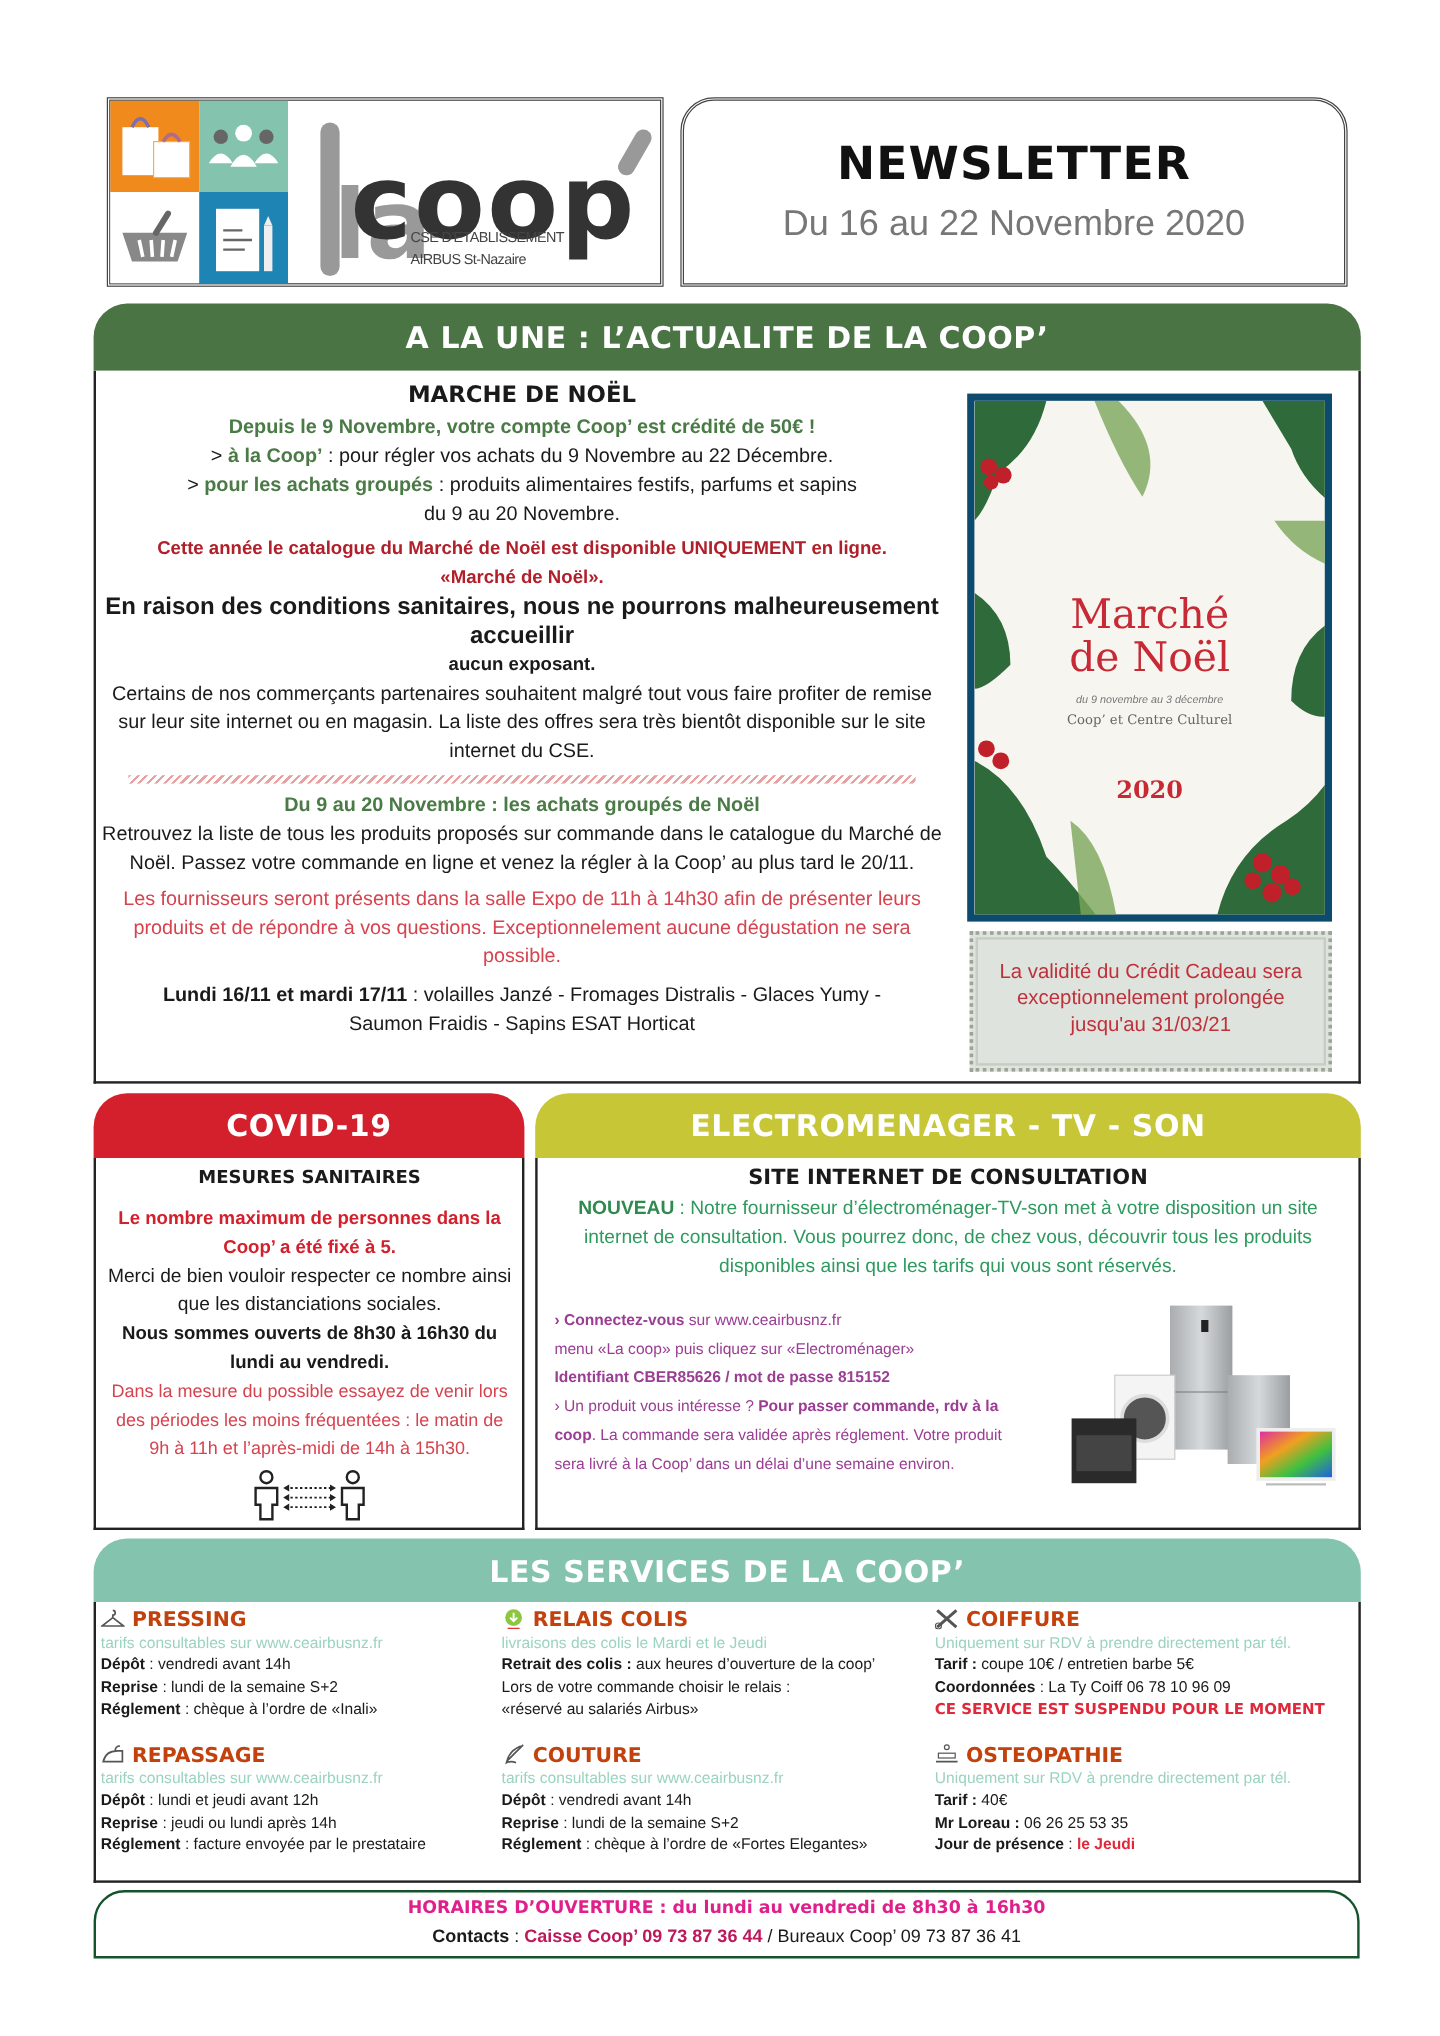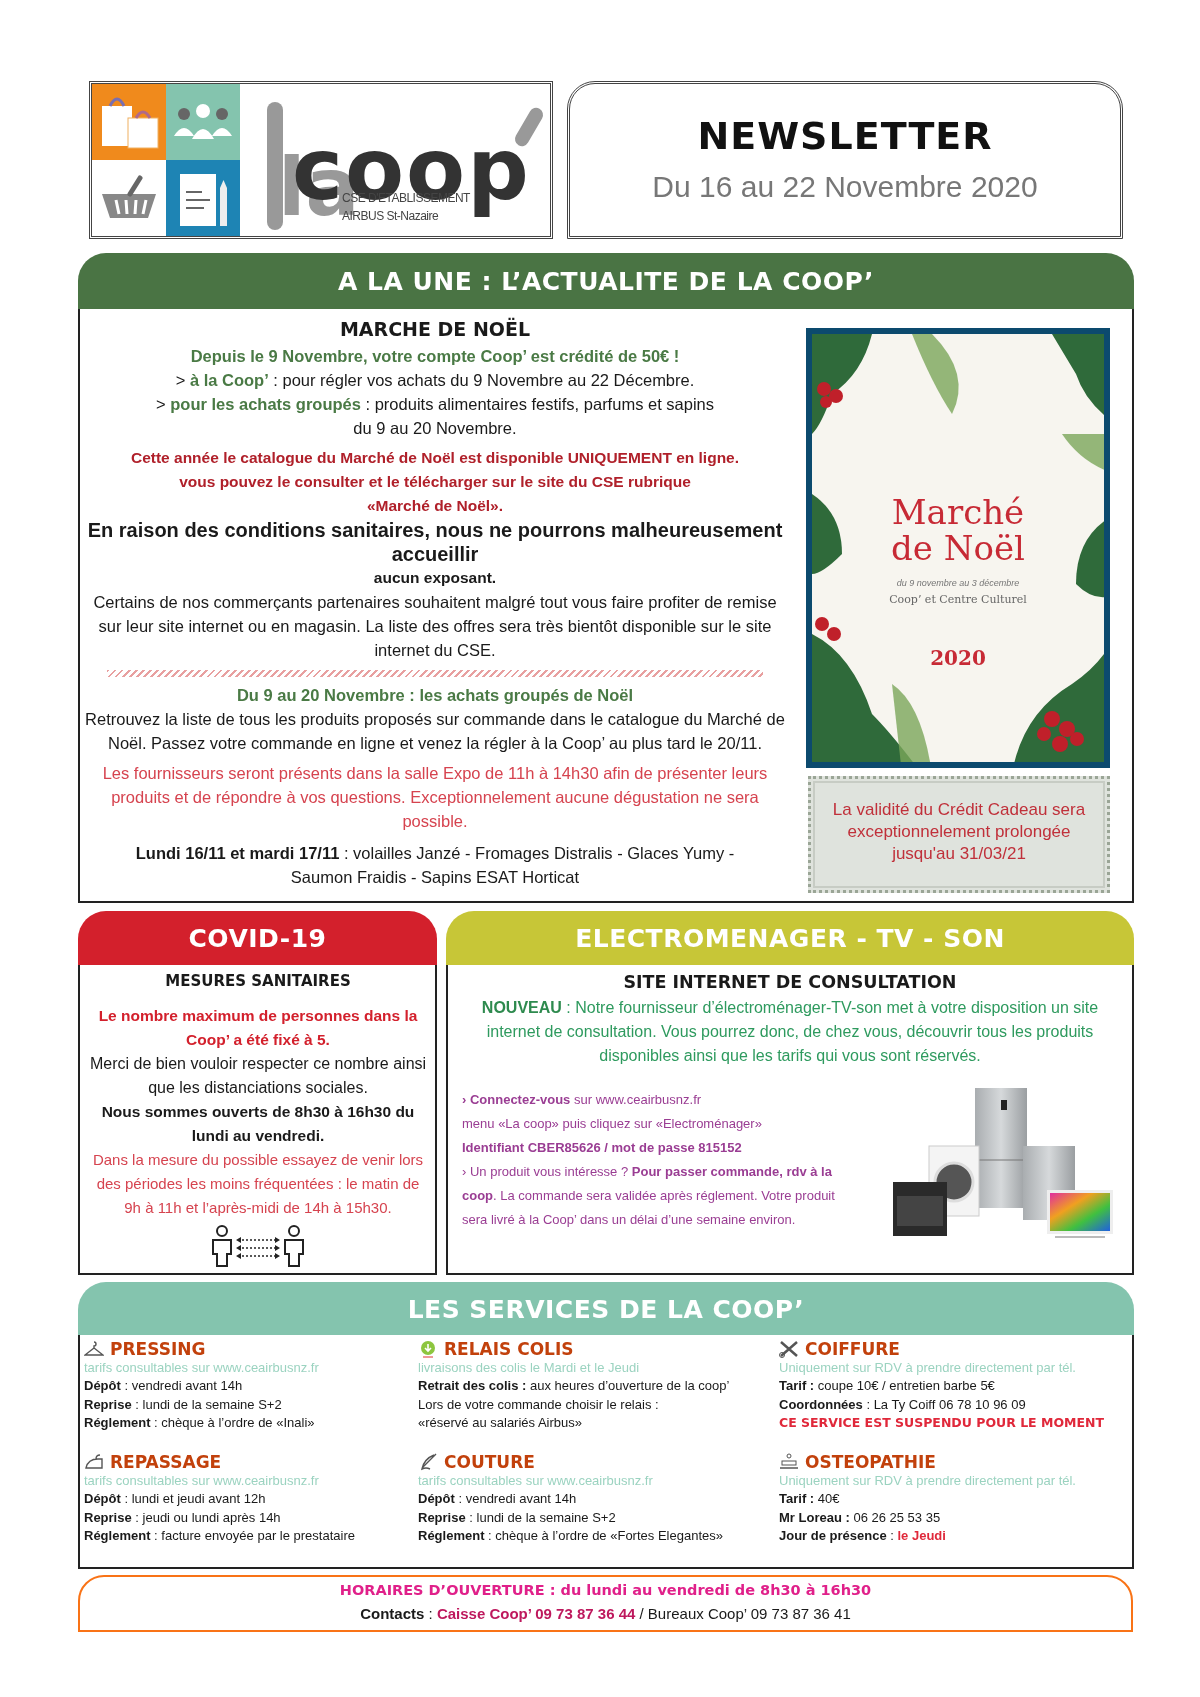--- a/index.html
+++ b/index.html
@@ -38,21 +38,21 @@
   .une-text p { text-align: center; }
 
   .poster { left: 806px; top: 328px; width: 304px; height: 440px; background: #f7f5ef; overflow: hidden; border: 6px solid #0c4a6e; }
   .credit-box { left: 808px; top: 776px; width: 302px; height: 117px; background: #dfe3dd; border: 3px dotted #9aa596; outline: 2px solid #c7ccc4; outline-offset: -7px; }
 
   .svc { font-size: 13px; line-height: 18.5px; }
   .svc-title { font-size: 17px; font-weight: bold; color: #c2410c; font-family: "DejaVu Sans", sans-serif; }
   .svc-sub { color: #9bd3c0; font-size: 13px; }
   .svc-icon { display: inline-block; width: 20px; height: 18px; vertical-align: -3px; margin-right: 6px; }
 
-  .footer-box { left: 78px; top: 1575px; width: 1055px; height: 57px; border: 2px solid #f97316; border-radius: 26px 26px 0 0; background: #fff; }
+  .footer-box { left: 78px; top: 1575px; width: 1055px; height: 57px; border: 2px solid #14532d; border-radius: 26px 26px 0 0; background: #fff; }
 </style>
 </head>
 <body>
 
 <div class="abs logo-box">
   <div class="tile t1">
     <svg width="74" height="76" viewBox="0 0 74 76">
         <rect x="10" y="22" width="30" height="40" fill="#fff"></rect>
         <path d="M18 22 q7 -14 14 0" stroke="#7a6fb0" stroke-width="3" fill="none"></path>
         <rect x="36" y="34" width="30" height="30" fill="#fff" stroke="#f0b060"></rect>
@@ -104,21 +104,20 @@
 </div>
 <div class="sec" style="left:78px; top:309px; width:1056px; height:594px;"></div>
 
 <div class="abs une-text" style="top:314px;">
   <p style="font-size:19px; font-weight:bold; line-height:30px; font-family:'DejaVu Sans', sans-serif;">MARCHE DE NOËL</p>
   <p class="green b">Depuis le 9 Novembre, votre compte Coop’ est crédité de 50€ !</p>
   <p>&gt; <b class="green">à la Coop’</b><span> : pour régler vos achats du 9 Novembre au 22 Décembre.</span></p>
   <p>&gt; <b class="green">pour les achats groupés</b><span> : produits alimentaires festifs, parfums et sapins</span></p>
   <p>du 9 au 20 Novembre.</p>
   <p class="red b" style="margin-top:6px; font-size:15.5px;">Cette année le catalogue du Marché de Noël est disponible UNIQUEMENT en ligne.</p>
-  <p class="red b" style="font-size:15.5px;">vous pouvez le consulter et le télécharger sur le site du CSE rubrique</p>
   <p class="red b" style="font-size:15.5px;">«Marché de Noël».</p>
   <p class="b" style="font-size:20px;">En raison des conditions sanitaires, nous ne pourrons malheureusement accueillir</p>
   <p class="b" style="font-size:15.5px;">aucun exposant.</p>
   <p style="padding:0 2px;">Certains de nos commerçants partenaires souhaitent malgré tout vous faire profiter de remise sur leur site internet ou en magasin. La liste des offres sera très bientôt disponible sur le site internet du CSE.</p>
   <div style="margin:8px 22px 6px 22px; height:7px; background:repeating-linear-gradient(135deg,#e8a0a0 0 2px,#fff 2px 5px);"></div>
   <p class="green b">Du 9 au 20 Novembre : les achats groupés de Noël</p>
   <p>Retrouvez la liste de tous les produits proposés sur commande dans le catalogue du Marché de Noël. Passez votre commande en ligne et venez la régler  à la Coop’ au plus tard le 20/11.</p>
   <p class="pinkred" style="margin-top:6px;">Les fournisseurs seront présents dans la salle Expo de 11h à 14h30 afin de présenter leurs produits et de répondre à vos questions. Exceptionnelement aucune dégustation ne sera possible.</p>
   <p style="margin-top:8px; padding:0 40px;"><b>Lundi 16/11 et mardi 17/11</b><span> : volailles Janzé - Fromages Distralis - Glaces Yumy - Saumon Fraidis - Sapins ESAT Horticat</span></p>
 </div>

